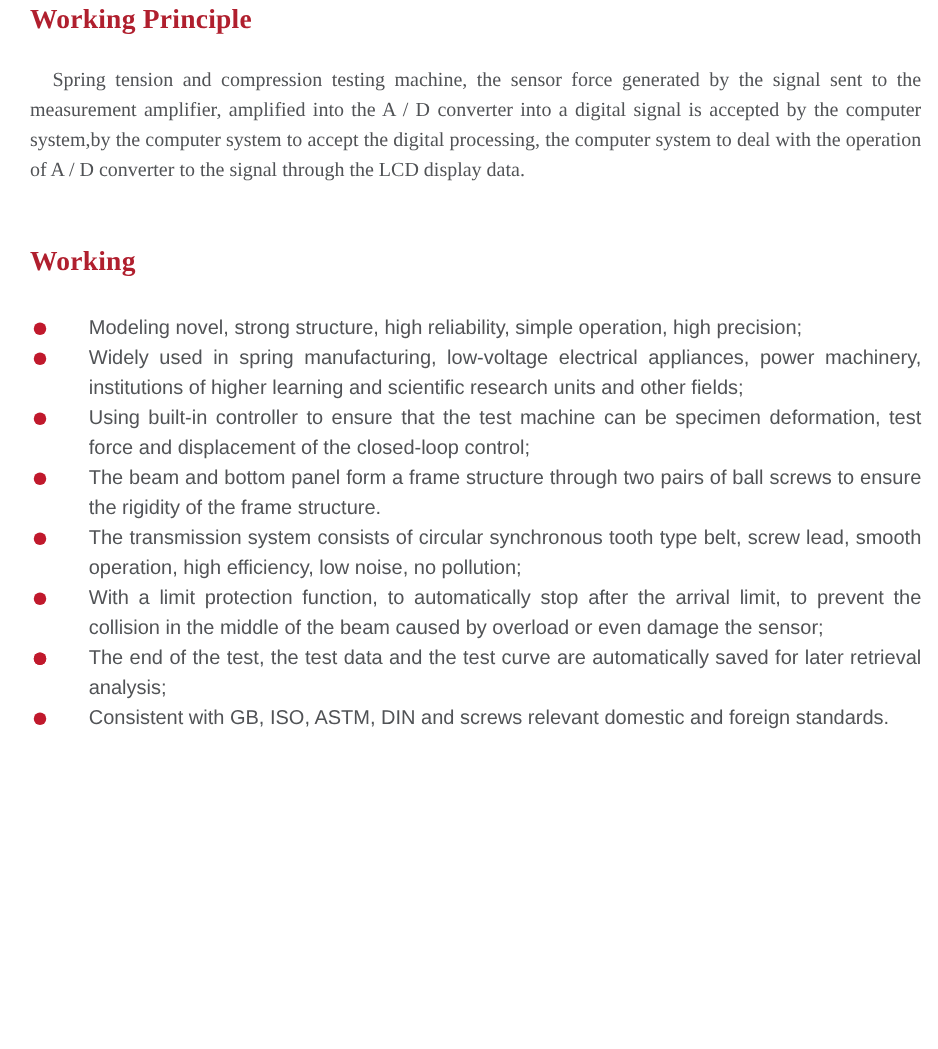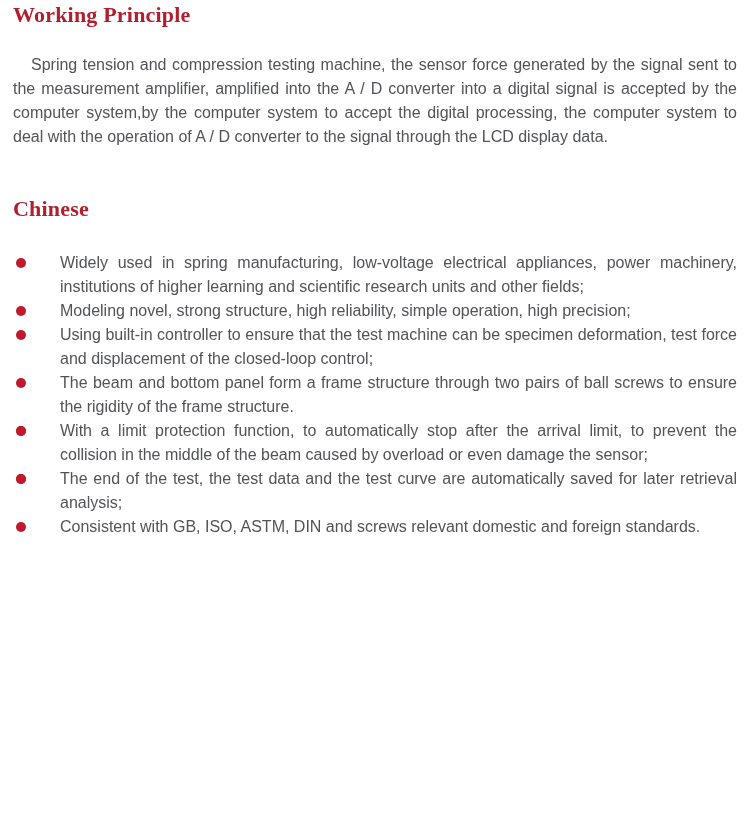--- a/index.html
+++ b/index.html
@@ -10,38 +10,38 @@
   }
   * { box-sizing: border-box; }
   html, body {
     margin: 0;
     padding: 0;
     background: var(--bg-color);
   }
   .page {
     width: 750px;
     height: 839px;
-    padding: 2px 13px 0 13px;
+    padding: 2px 13px 0 24px;
     background: var(--bg-color);
     overflow: hidden;
   }
   .section-heading {
     font-family: "Liberation Serif", "DejaVu Serif", serif;
     font-weight: bold;
     font-size: 22px;
     line-height: 26px;
     color: var(--heading-color);
     margin: 0;
     letter-spacing: 0.2px;
   }
   .features-heading {
     margin-top: 47px;
   }
   .body-paragraph {
-    font-family: Liberation Sans, sans-serif;
+    font-family: Liberation Serif, serif;
     font-size: 16px;
     line-height: 24px;
     color: var(--body-color);
     margin: 25px 0 0 0;
     text-indent: 18px;
     text-align: justify;
   }
   .features-list {
     list-style: none;
     margin: 29px 0 0 0;
@@ -68,27 +68,27 @@
 </style>
 </head>
 <body>
 
 <div class="page">
 
   <h2 class="section-heading">Working Principle</h2>
 
   <p class="body-paragraph">Spring tension and compression testing machine, the sensor force generated by the signal sent to the measurement amplifier, amplified into the A / D converter into a digital signal is accepted by the computer system,by the computer system to accept the digital processing, the computer system to deal with the operation of A / D converter to the signal through the LCD display data.</p>
 
-  <h2 class="section-heading features-heading">Chinese</h2>
+  <h2 class="section-heading features-heading">Working</h2>
 
   <ul class="features-list">
+      <li class="feature-item"><span class="bullet"></span><span>Modeling novel, strong structure, high reliability, simple operation, high precision;</span></li>
       <li class="feature-item"><span class="bullet"></span><span>Widely used in spring manufacturing, low-voltage electrical appliances, power machinery, institutions of higher learning and scientific research units and other fields;</span></li>
-      <li class="feature-item"><span class="bullet"></span><span>Modeling novel, strong structure, high reliability, simple operation, high precision;</span></li>
       <li class="feature-item"><span class="bullet"></span><span>Using built-in controller to ensure that the test machine can be specimen deformation, test force and displacement of the closed-loop control;</span></li>
       <li class="feature-item"><span class="bullet"></span><span>The beam and bottom panel form a frame structure through two pairs of ball screws to ensure the rigidity of the frame structure.</span></li>
-      <li class="feature-item"><span class="bullet"></span></li>
+      <li class="feature-item"><span class="bullet"></span><span>The transmission system consists of circular synchronous tooth type belt, screw lead, smooth operation, high efficiency, low noise, no pollution;</span></li>
       <li class="feature-item"><span class="bullet"></span><span>With a limit protection function, to automatically stop after the arrival limit, to prevent the collision in the middle of the beam caused by overload or even damage the sensor;</span></li>
       <li class="feature-item"><span class="bullet"></span></li>
       <li class="feature-item"><span class="bullet"></span><span>The end of the test, the test data and the test curve are automatically saved for later retrieval analysis;</span></li>
       <li class="feature-item"><span class="bullet"></span><span>Consistent with GB, ISO, ASTM, DIN and screws relevant domestic and foreign standards.</span></li>
     </ul>
 
 </div>
 
 </body></html>

